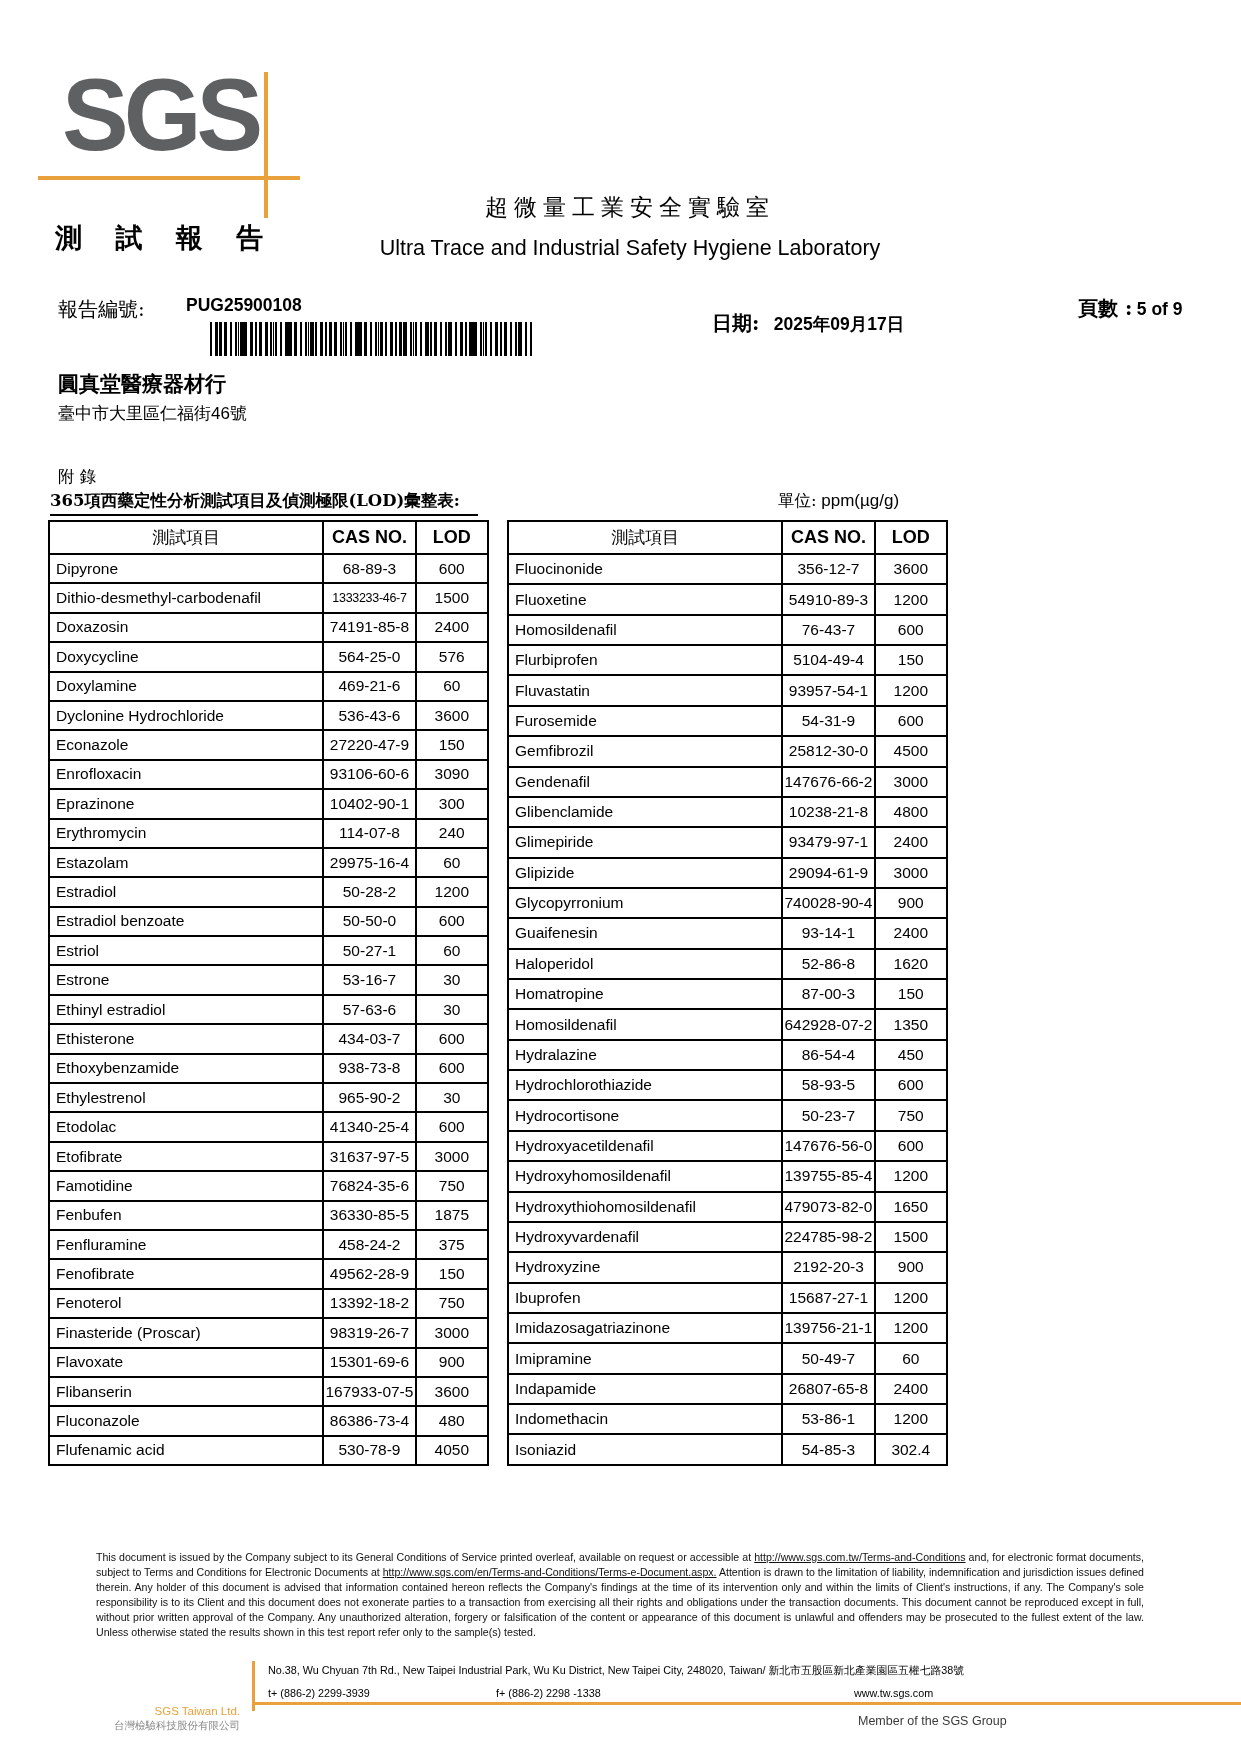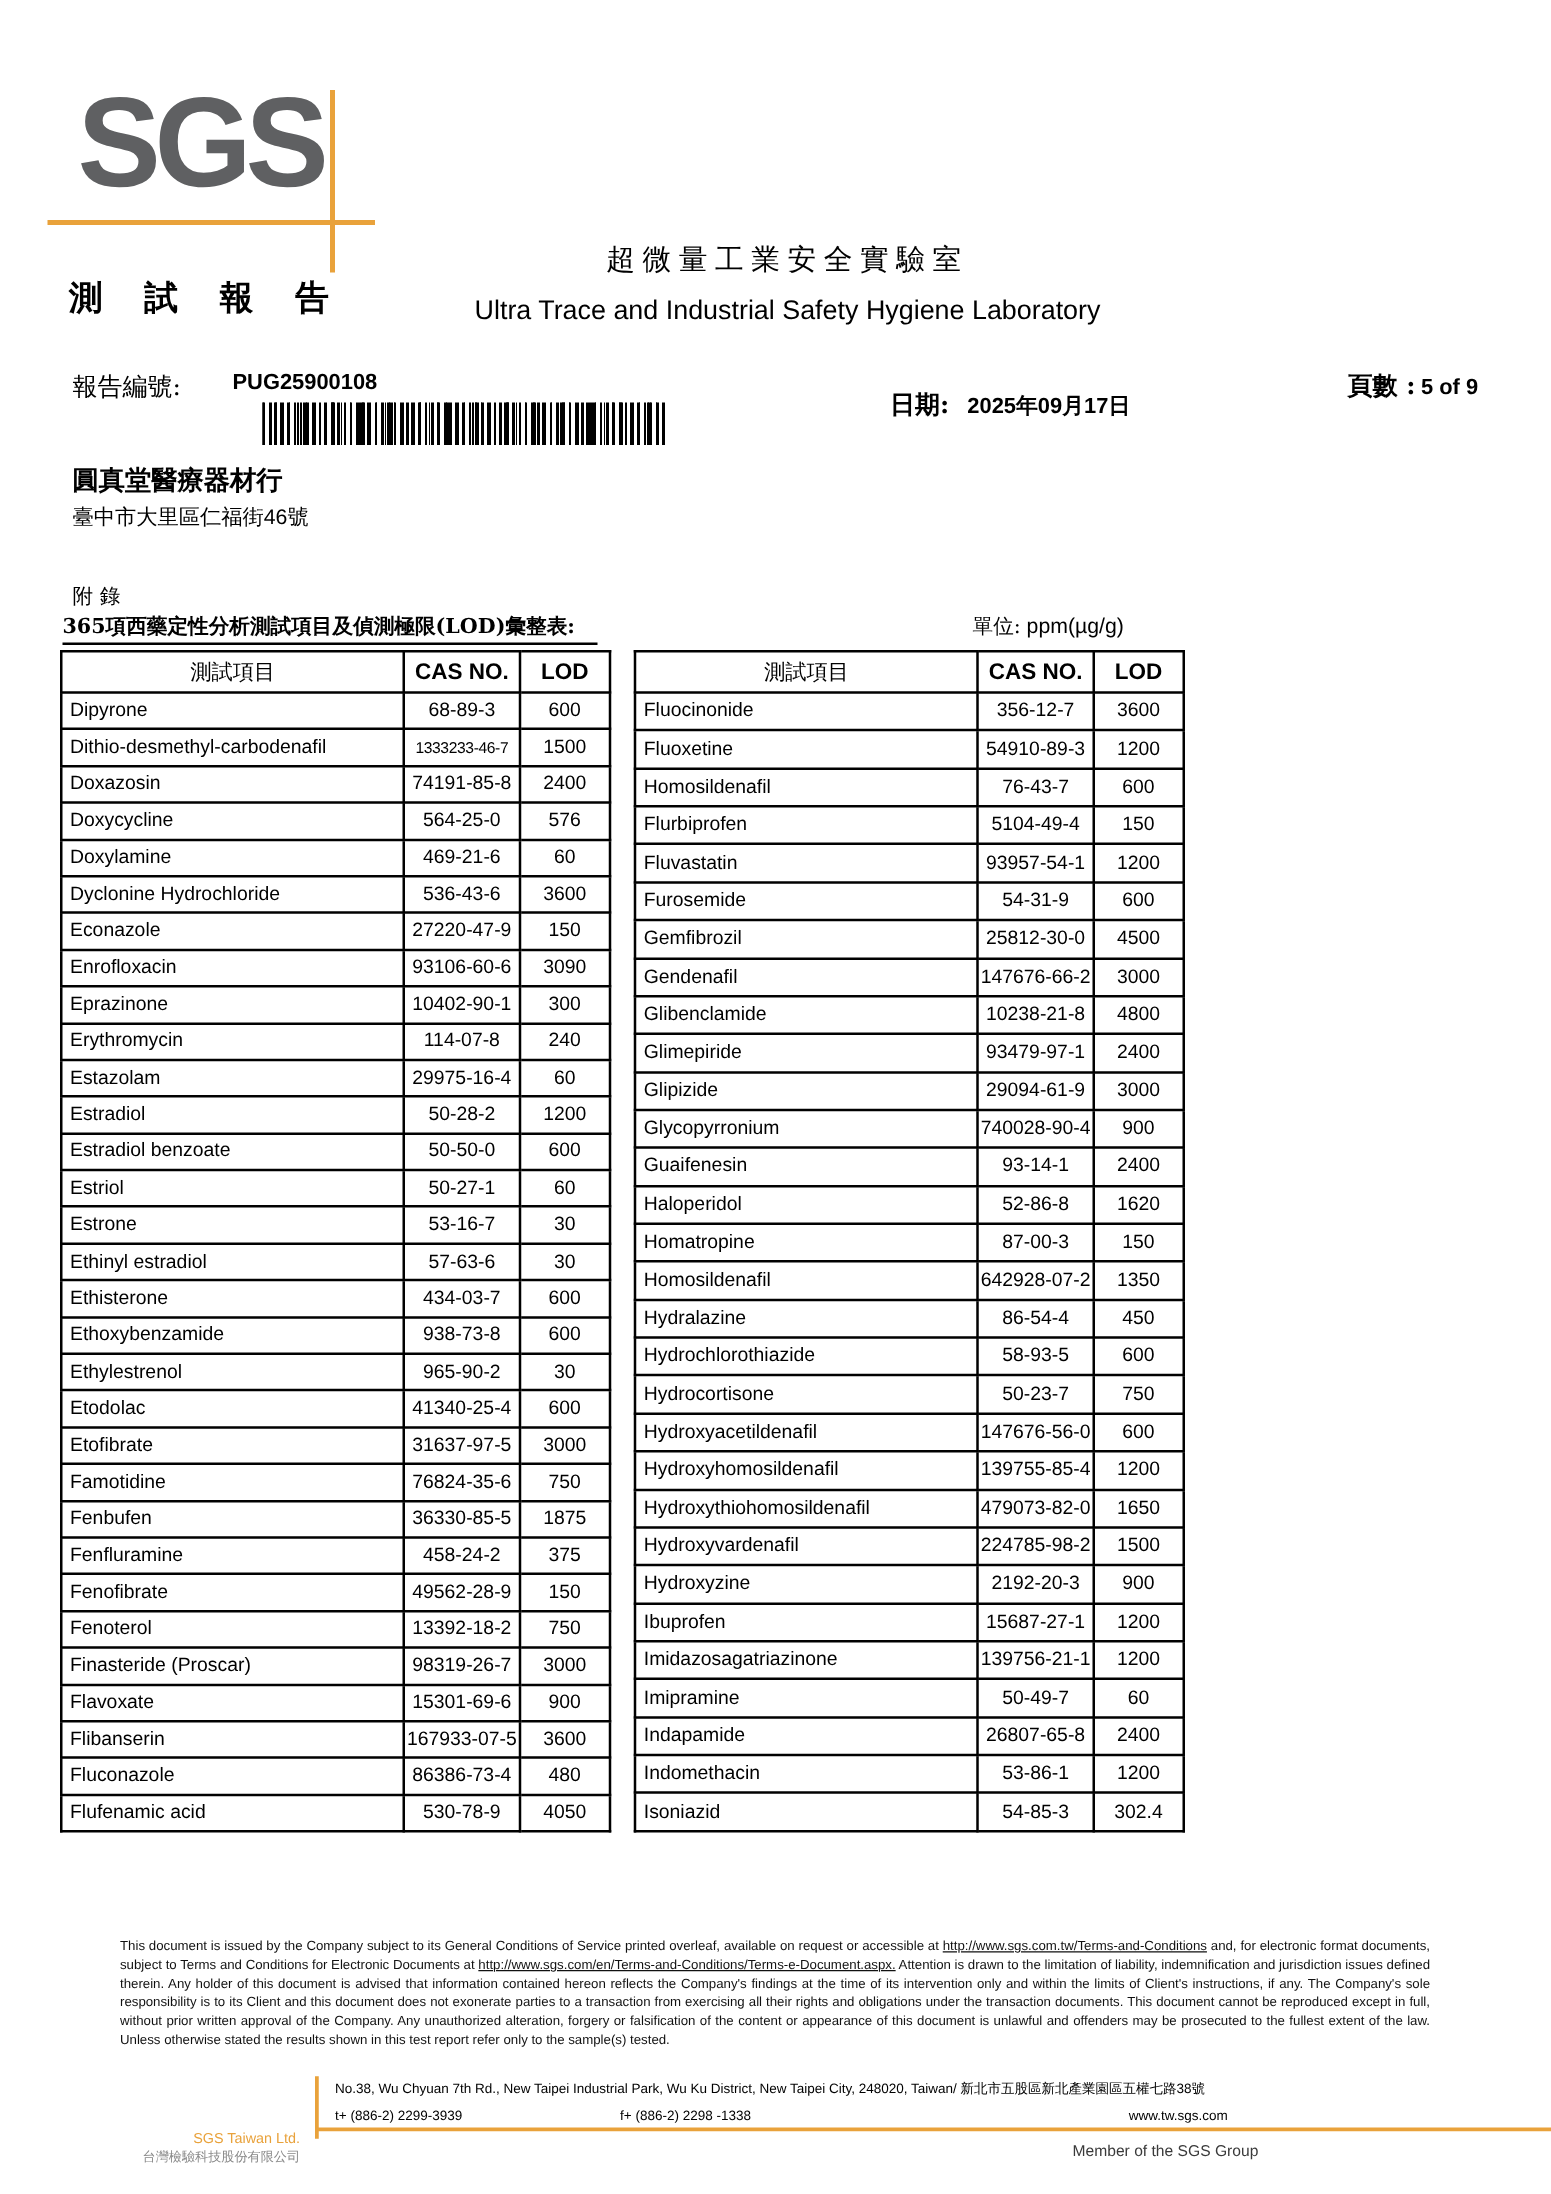--- a/index.html
+++ b/index.html
@@ -64,21 +64,21 @@
   .disclaimer a{color:#111;text-decoration:underline;}
 
   
   .f-sgsblock{position:absolute;left:60px;top:1663px;width:180px;text-align:right;margin-top:42px;}
   .f-sgsname{color:#E9A23B;font-size:11.5px;}
   .f-sgsname-zh{color:#8a8a8a;font-family:"DejaVu Serif",serif;font-size:10.5px;margin-top:2px;}
   .f-vline{position:absolute;left:252px;top:1661px;width:2.5px;height:50px;background:#E9A23B;}
   .f-address{position:absolute;left:268px;top:1664px;width:890px;font-size:10.8px;}
   .f-tel{position:absolute;left:268px;top:1687px;font-size:10.8px;}
   .f-fax{position:absolute;left:496px;top:1687px;font-size:10.8px;}
-  .f-web{position:absolute;left:903px;top:1687px;font-size:10.8px;}
+  .f-web{position:absolute;left:854px;top:1687px;font-size:10.8px;}
   .f-hline{position:absolute;left:252px;top:1702px;width:989px;height:2.5px;background:#E9A23B;}
   .f-member{position:absolute;left:858px;top:1714px;font-size:12.5px;color:#3a3a3a;}
 </style>
 </head>
 <body>
 
 <div class="page">
 
   <div class="logo-text">SGS</div>
   <div class="logo-hline"></div>

